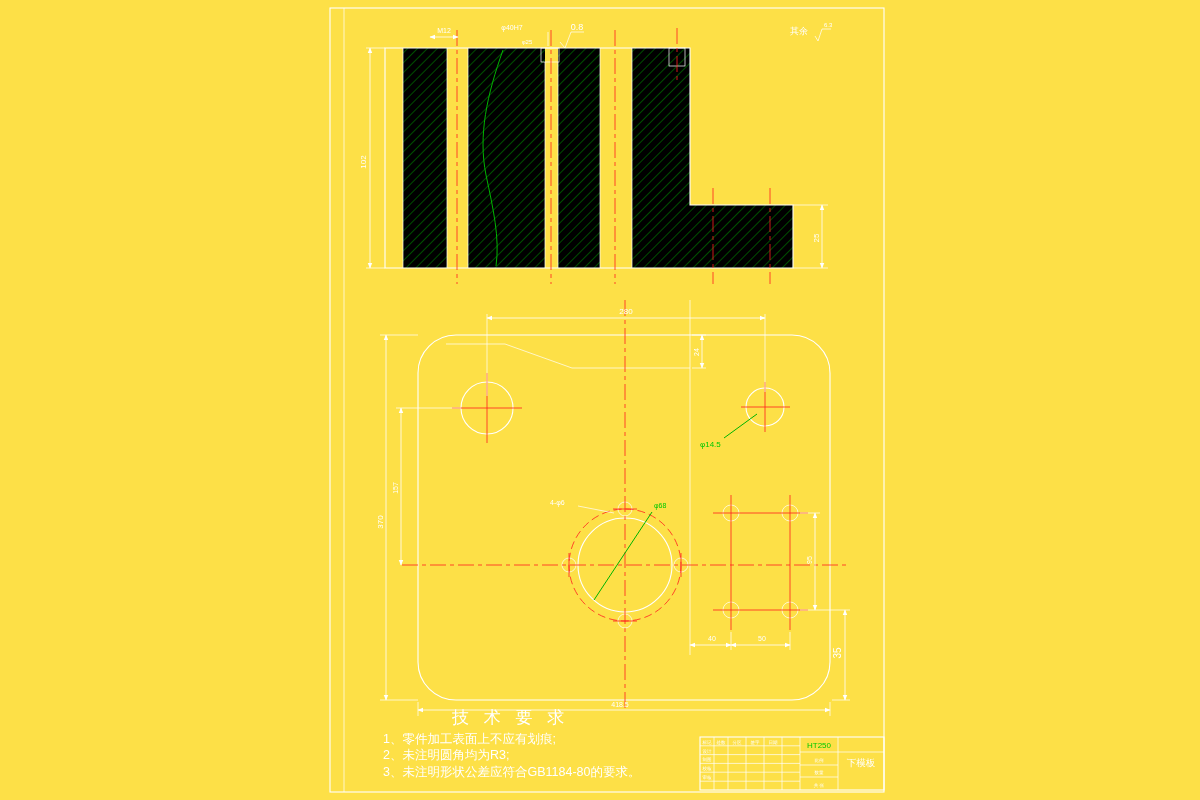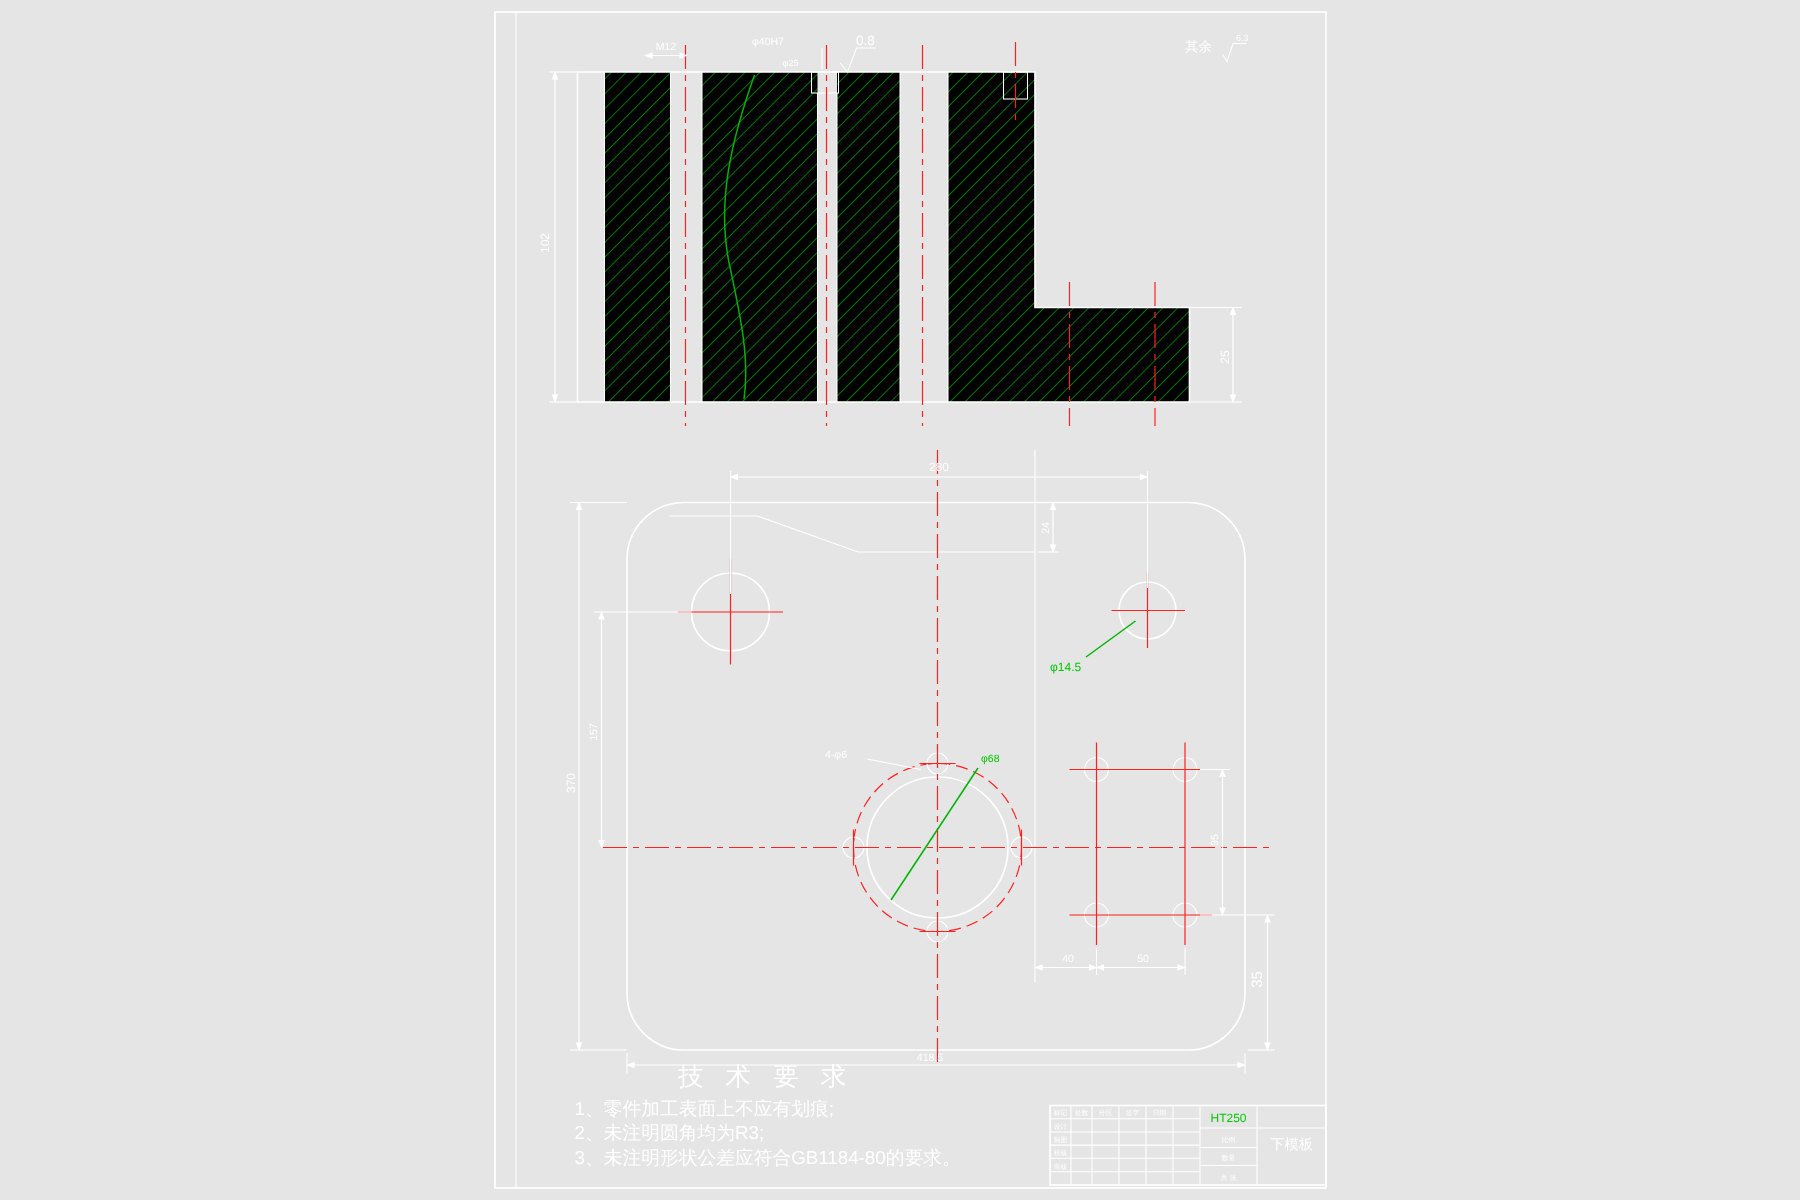--- a/index.html
+++ b/index.html
@@ -1,16 +1,16 @@
 <!DOCTYPE html>
 <html><head>
 <meta charset="utf-8">
 <style>
   html,body{margin:0;padding:0;background:#000;}
-  .stage{position:relative;width:1200px;height:800px;background:#e5e5e5;overflow:hidden;}
+  .stage{position:relative;width:1200px;height:800px;background:#fde047;overflow:hidden;}
   text{fill:#fff;font-family:"Liberation Sans",sans-serif;}
   .t-g{fill:#00c800;}
   .ln-w{stroke:#fff;stroke-width:1.1;fill:none;}
   .ln-thin{stroke:#fff;stroke-width:.7;fill:none;}
   .cl{stroke:#ff2020;stroke-width:.8;fill:none;stroke-dasharray:16 4 4 4;}
   .rl{stroke:#ff2020;stroke-width:.8;fill:none;}
   .gl{stroke:#00b400;stroke-width:1;fill:none;}
   .dim{stroke:#fff;stroke-width:.8;fill:none;marker-start:url(#arr);marker-end:url(#arr);}
 </style>
 </head>

